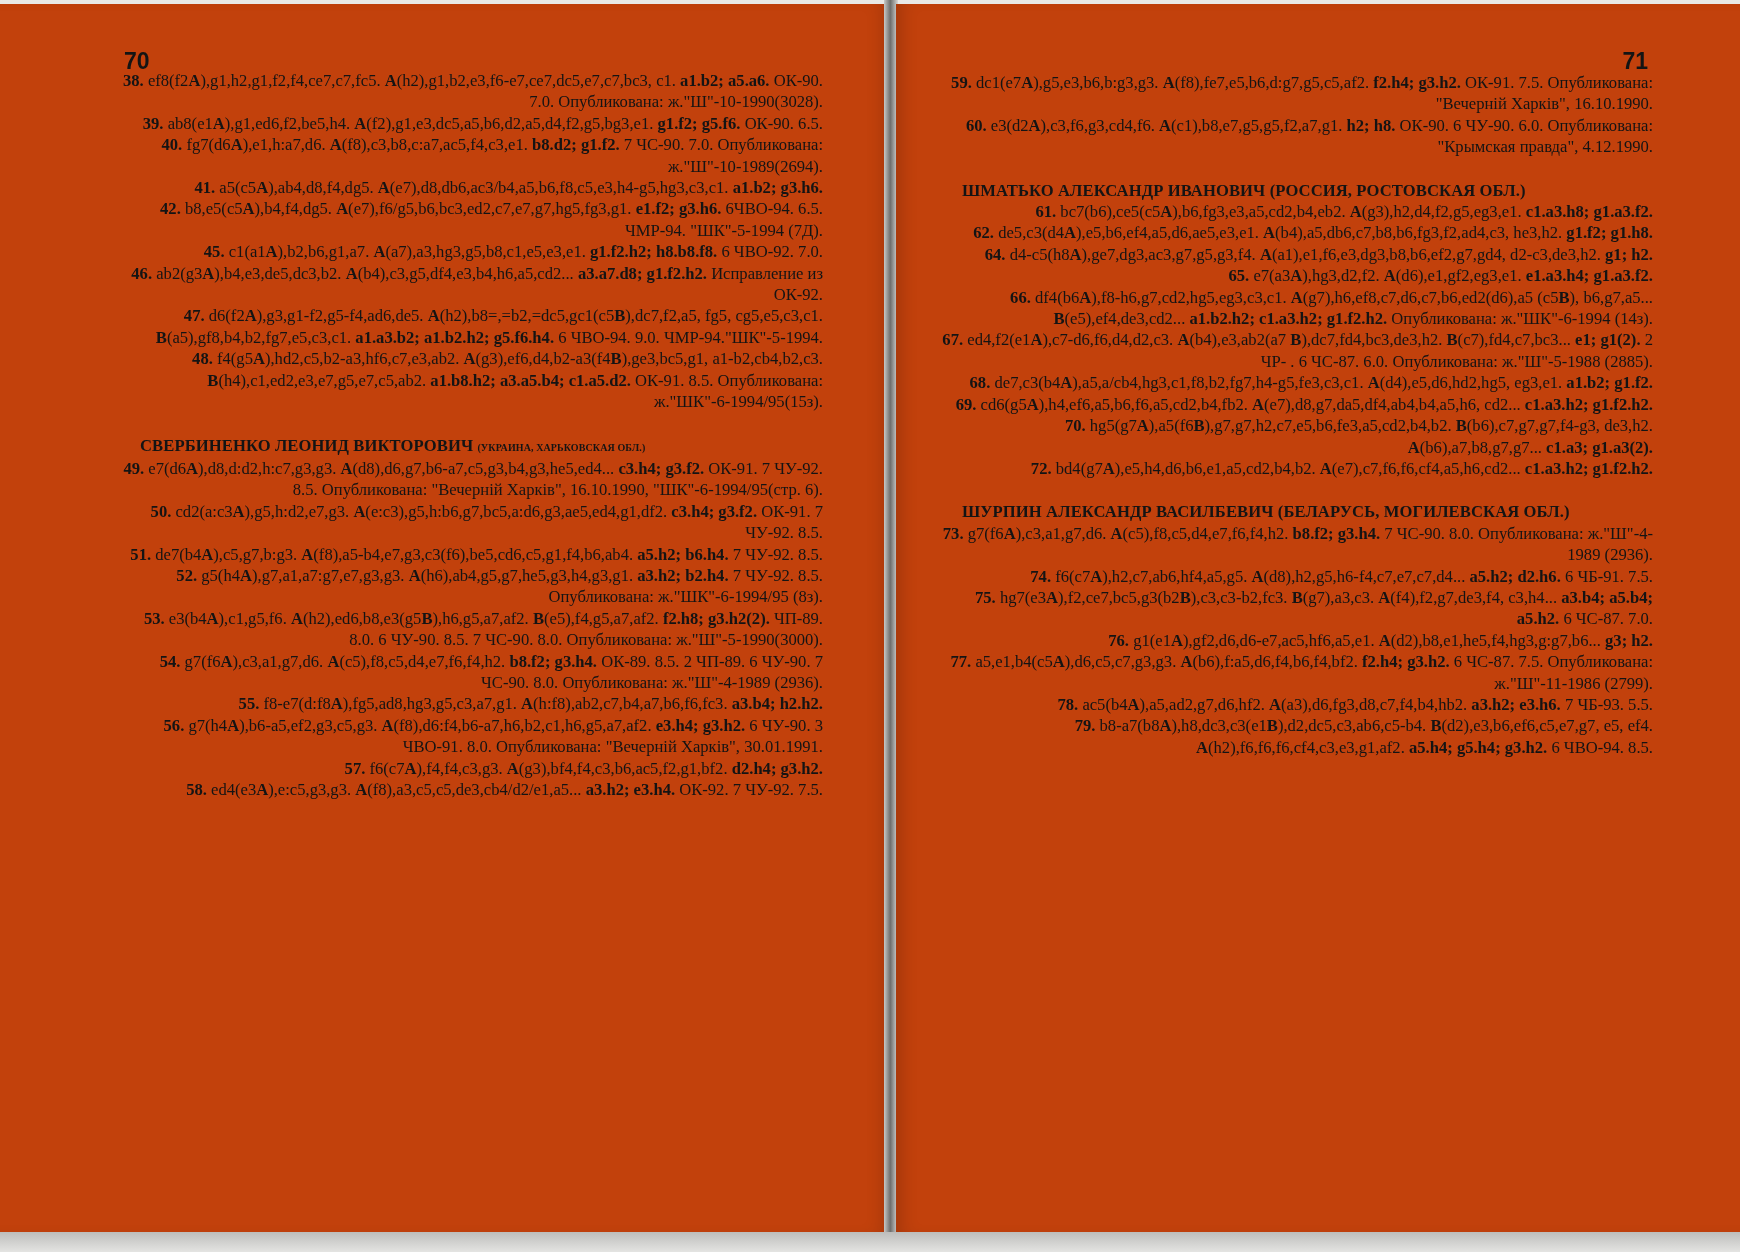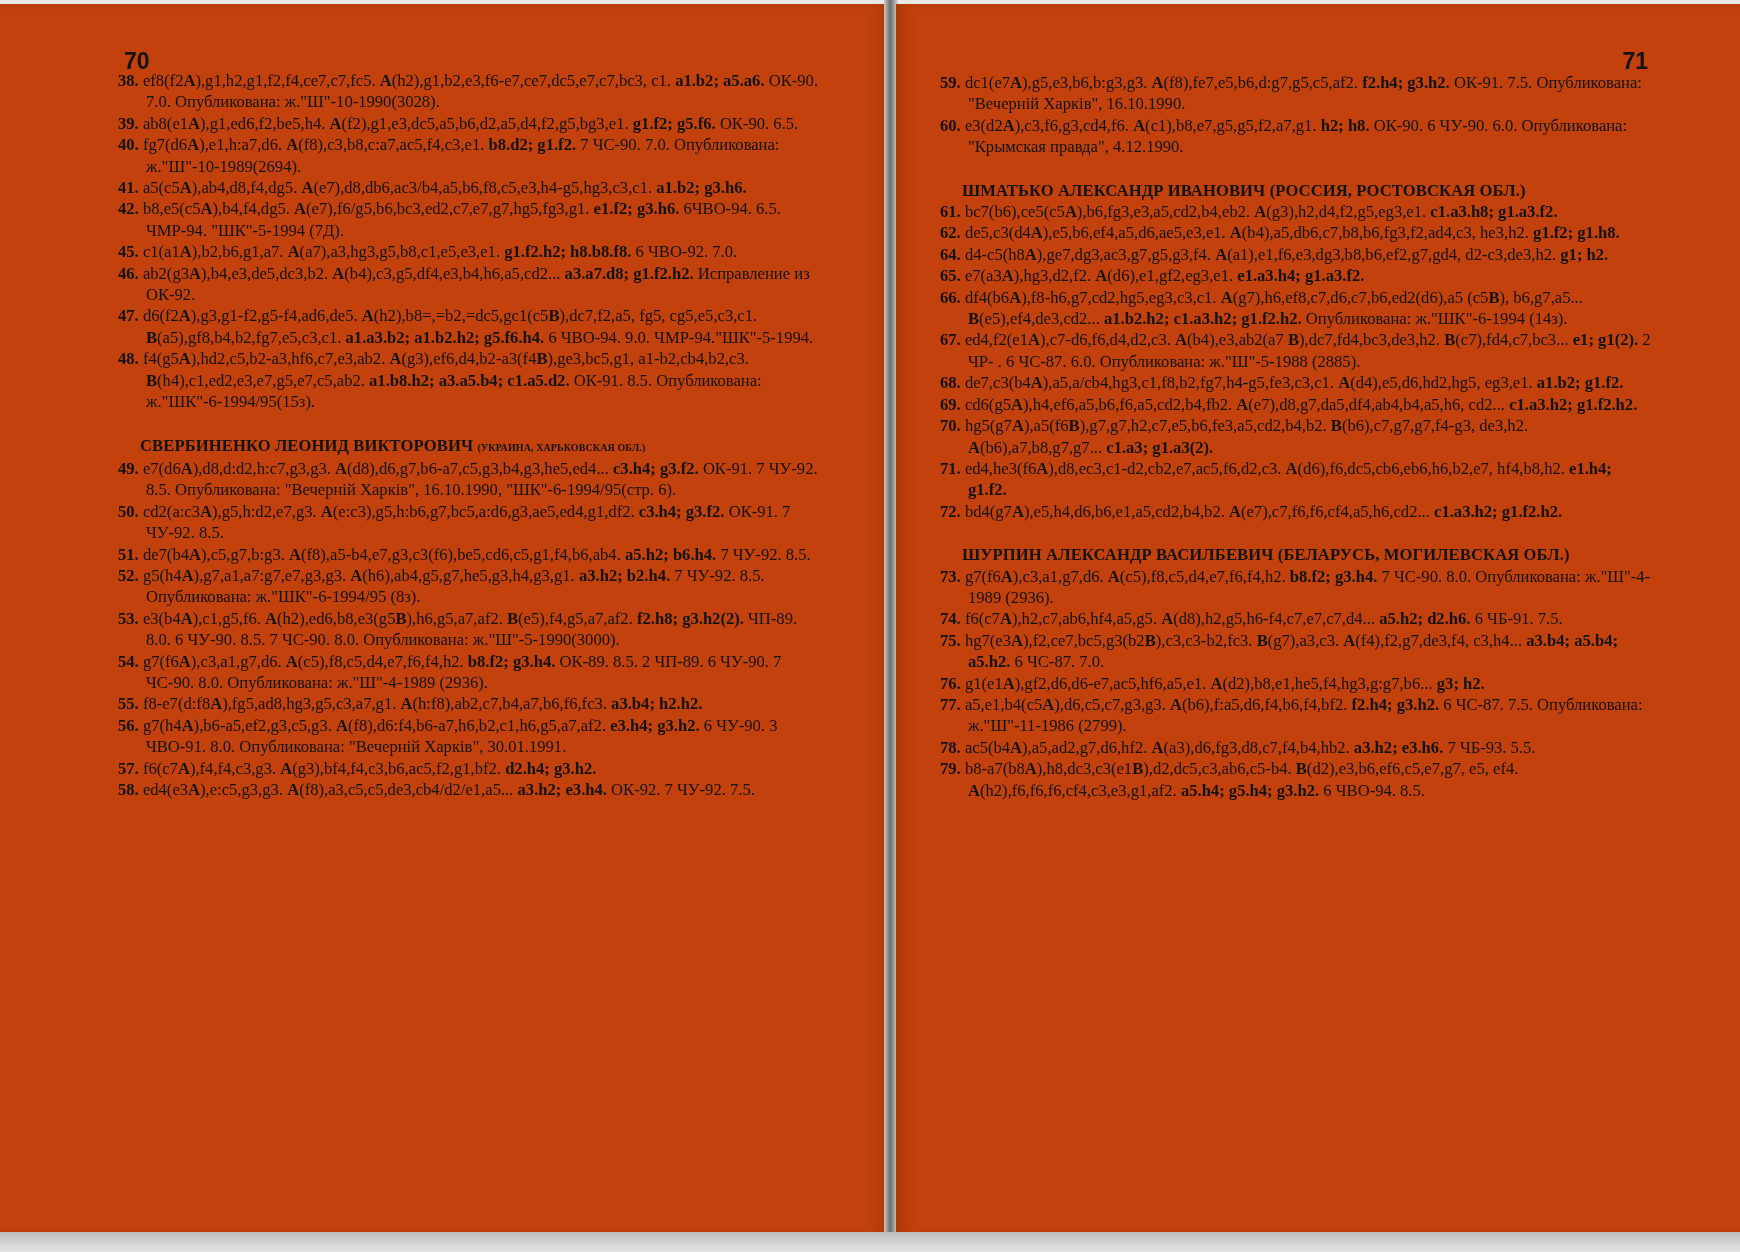--- a/index.html
+++ b/index.html
@@ -27,21 +27,21 @@
   }
   .page-num {
     position:absolute; font-family:"Liberation Sans","DejaVu Sans",sans-serif;
     font-weight:bold; font-size:23px; top:44px;
   }
   .page.left .page-num { left:124px; }
   .page.right .page-num { right:92px; }
   .content { position:absolute; font-size:16.6px; line-height:21.4px; }
   .page.left .content { left:118px; top:66px; width:705px; }
   .page.right .content { left:44px; top:68px; width:713px; }
-  .entry { position:relative; padding-left:28px; text-indent:-28px; text-align:left; white-space:normal; }
+  .entry { position:relative; padding-left:28px; text-indent:-28px; text-align:right; white-space:normal; }
   .entry .num { font-weight:bold; }
   .entry b { font-weight:bold; }
   .section-title {
     font-weight:bold; font-size:16.6px; margin:22px 0 0 22px; line-height:21.4px;
     letter-spacing:0.1px;
   }
   .section-title .sub { font-size:10px; }
 </style>
 </head>
 <body>
@@ -81,21 +81,20 @@
         <div class="section-title"><span>ШМАТЬКО АЛЕКСАНДР ИВАНОВИЧ (РОССИЯ, РОСТОВСКАЯ ОБЛ.)</span></div>
         <div class="entry"><span class="num">61.</span> <span>bc7(b6),ce5(c5</span><b>A</b><span>),b6,fg3,e3,a5,cd2,b4,eb2. </span><b>A</b><span>(g3),h2,d4,f2,g5,eg3,e1. </span><b>c1.a3.h8; g1.a3.f2.</b></div>
         <div class="entry"><span class="num">62.</span> <span>de5,c3(d4</span><b>A</b><span>),e5,b6,ef4,a5,d6,ae5,e3,e1.     </span><b>A</b><span>(b4),a5,db6,c7,b8,b6,fg3,f2,ad4,c3, he3,h2.    </span><b>g1.f2; g1.h8.</b></div>
         <div class="entry"><span class="num">64.</span> <span>d4-c5(h8</span><b>A</b><span>),ge7,dg3,ac3,g7,g5,g3,f4.          </span><b>A</b><span>(a1),e1,f6,e3,dg3,b8,b6,ef2,g7,gd4, d2-c3,de3,h2.   </span><b>g1; h2.</b></div>
         <div class="entry"><span class="num">65.</span> <span>e7(a3</span><b>A</b><span>),hg3,d2,f2. </span><b>A</b><span>(d6),e1,gf2,eg3,e1.    </span><b>e1.a3.h4; g1.a3.f2.</b></div>
         <div class="entry"><span class="num">66.</span> <span>df4(b6</span><b>A</b><span>),f8-h6,g7,cd2,hg5,eg3,c3,c1.        </span><b>A</b><span>(g7),h6,ef8,c7,d6,c7,b6,ed2(d6),a5 (c5</span><b>B</b><span>), b6,g7,a5... </span><b>B</b><span>(e5),ef4,de3,cd2...                    </span><b>a1.b2.h2; c1.a3.h2; g1.f2.h2.</b><span> Опубликована: ж."ШК"-6-1994 (14з).</span></div>
         <div class="entry"><span class="num">67.</span> <span>ed4,f2(e1</span><b>A</b><span>),c7-d6,f6,d4,d2,c3.                </span><b>A</b><span>(b4),e3,ab2(a7 </span><b>B</b><span>),dc7,fd4,bc3,de3,h2. </span><b>B</b><span>(c7),fd4,c7,bc3...     </span><b>e1; g1(2).</b><span>           2 ЧР-  . 6 ЧС-87.  6.0. Опубликована: ж."Ш"-5-1988 (2885).</span></div>
         <div class="entry"><span class="num">68.</span> <span>de7,c3(b4</span><b>A</b><span>),a5,a/cb4,hg3,c1,f8,b2,fg7,h4-g5,fe3,c3,c1.    </span><b>A</b><span>(d4),e5,d6,hd2,hg5, eg3,e1.    </span><b>a1.b2; g1.f2.</b></div>
         <div class="entry"><span class="num">69.</span> <span>cd6(g5</span><b>A</b><span>),h4,ef6,a5,b6,f6,a5,cd2,b4,fb2.        </span><b>A</b><span>(e7),d8,g7,da5,df4,ab4,b4,a5,h6, cd2...    </span><b>c1.a3.h2; g1.f2.h2.</b></div>
         <div class="entry"><span class="num">70.</span> <span>hg5(g7</span><b>A</b><span>),a5(f6</span><b>B</b><span>),g7,g7,h2,c7,e5,b6,fe3,a5,cd2,b4,b2.      </span><b>B</b><span>(b6),c7,g7,g7,f4-g3, de3,h2. </span><b>A</b><span>(b6),a7,b8,g7,g7...    </span><b>c1.a3; g1.a3(2).</b></div>
-        <div class="entry"><span class="num">71.</span> <span>ed4,he3(f6</span><b>A</b><span>),d8,ec3,c1-d2,cb2,e7,ac5,f6,d2,c3.  </span><b>A</b><span>(d6),f6,dc5,cb6,eb6,h6,b2,e7, hf4,b8,h2.    </span><b>e1.h4; g1.f2.</b></div>
         <div class="entry"><span class="num">72.</span> <span>bd4(g7</span><b>A</b><span>),e5,h4,d6,b6,e1,a5,cd2,b4,b2. </span><b>A</b><span>(e7),c7,f6,f6,cf4,a5,h6,cd2... </span><b>c1.a3.h2; g1.f2.h2.</b></div>
         <div class="section-title"><span>ШУРПИН АЛЕКСАНДР ВАСИЛБЕВИЧ (БЕЛАРУСЬ, МОГИЛЕВСКАЯ ОБЛ.)</span></div>
         <div class="entry"><span class="num">73.</span> <span>g7(f6</span><b>A</b><span>),c3,a1,g7,d6.  </span><b>A</b><span>(c5),f8,c5,d4,e7,f6,f4,h2.    </span><b>b8.f2; g3.h4.</b><span>   7 ЧС-90. 8.0. Опубликована: ж."Ш"-4-1989 (2936).</span></div>
         <div class="entry"><span class="num">74.</span> <span>f6(c7</span><b>A</b><span>),h2,c7,ab6,hf4,a5,g5. </span><b>A</b><span>(d8),h2,g5,h6-f4,c7,e7,c7,d4...    </span><b>a5.h2; d2.h6.</b><span>  6 ЧБ-91. 7.5.</span></div>
         <div class="entry"><span class="num">75.</span> <span>hg7(e3</span><b>A</b><span>),f2,ce7,bc5,g3(b2</span><b>B</b><span>),c3,c3-b2,fc3. </span><b>B</b><span>(g7),a3,c3.    </span><b>A</b><span>(f4),f2,g7,de3,f4, c3,h4...    </span><b>a3.b4; a5.b4; a5.h2.</b><span>   6 ЧС-87. 7.0.</span></div>
         <div class="entry"><span class="num">76.</span> <span>g1(e1</span><b>A</b><span>),gf2,d6,d6-e7,ac5,hf6,a5,e1.      </span><b>A</b><span>(d2),b8,e1,he5,f4,hg3,g:g7,b6... </span><b>g3; h2.</b></div>
         <div class="entry"><span class="num">77.</span> <span>a5,e1,b4(c5</span><b>A</b><span>),d6,c5,c7,g3,g3.      </span><b>A</b><span>(b6),f:a5,d6,f4,b6,f4,bf2.     </span><b>f2.h4; g3.h2.</b><span>  6  ЧС-87. 7.5.   Опубликована: ж."Ш"-11-1986 (2799).</span></div>
         <div class="entry"><span class="num">78.</span> <span>ac5(b4</span><b>A</b><span>),a5,ad2,g7,d6,hf2. </span><b>A</b><span>(a3),d6,fg3,d8,c7,f4,b4,hb2.          </span><b>a3.h2; e3.h6.</b><span>   7 ЧБ-93. 5.5.</span></div>
         <div class="entry"><span class="num">79.</span> <span>b8-a7(b8</span><b>A</b><span>),h8,dc3,c3(e1</span><b>B</b><span>),d2,dc5,c3,ab6,c5-b4.     </span><b>B</b><span>(d2),e3,b6,ef6,c5,e7,g7, e5, ef4.  </span><b>A</b><span>(h2),f6,f6,f6,cf4,c3,e3,g1,af2.  </span><b>a5.h4; g5.h4; g3.h2.</b><span>  6 ЧВО-94. 8.5.</span></div>
       </div>

